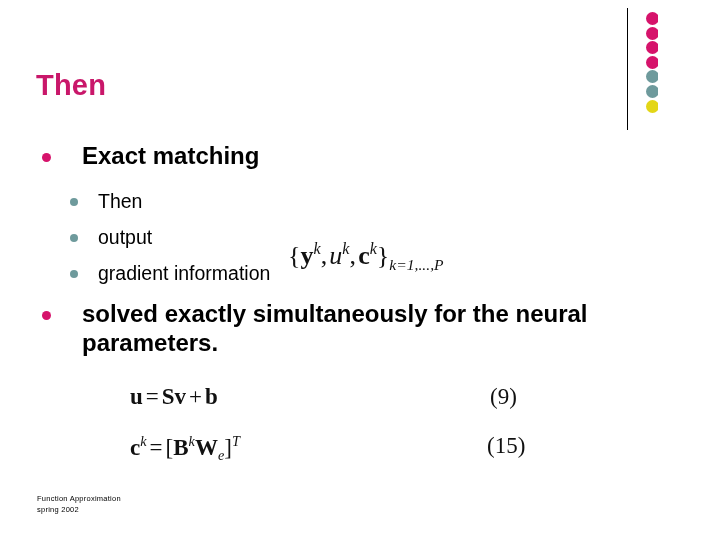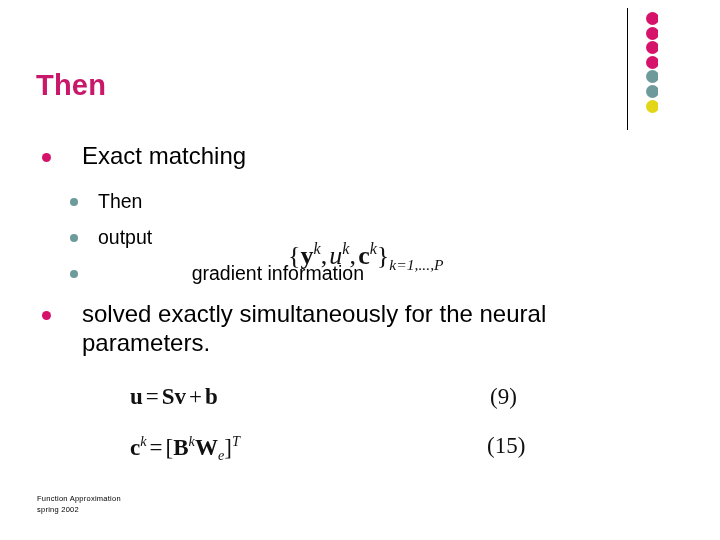--- a/index.html
+++ b/index.html
@@ -84,20 +84,21 @@
     left: 6px;
     top: 12px;
     width: 9px;
     height: 9px;
     border-radius: 50%;
     background: #D6136B;
   }
   .lvl1 .txt {
     display: block;
     margin-left: 46px;
+    font-weight: bold;
   }
 
   .lvl2 {
     position: absolute;
     left: 64px;
     width: 300px;
     font-size: 19.5px;
     color: #000000;
     line-height: 1.25;
   }
@@ -239,21 +240,21 @@
     <div class="lvl2" style="top:189px;">
       <span class="marker" style="background: rgb(110, 154, 156);"></span>
       <span class="txt">Then</span>
     </div>
 
     <div class="lvl2" style="top:225px;">
       <span class="marker" style="background: rgb(110, 154, 156);"></span>
       <span class="txt">output</span>
     </div>
 
-    <div class="lvl2" style="top:261px;text-align:right;">
+    <div class="lvl2" style="top:261px;">
       <span class="marker" style="background: rgb(110, 154, 156);"></span>
       <span class="txt">gradient information</span>
     </div>
 
     <div class="math" id="math-set">
       <span class="rm">{</span><span class="bf">y</span><sup>k</sup><span class="rm">,</span> <span class="it">u</span><sup>k</sup><span class="rm">,</span> <span class="bf">c</span><sup>k</sup><span class="rm">}</span><span class="sub-range">k=1,...,P</span>
     </div>
 
     <div class="lvl1" style="top:299px; width:636px;">
       <span class="marker" style="background: rgb(214, 19, 107);"></span>

